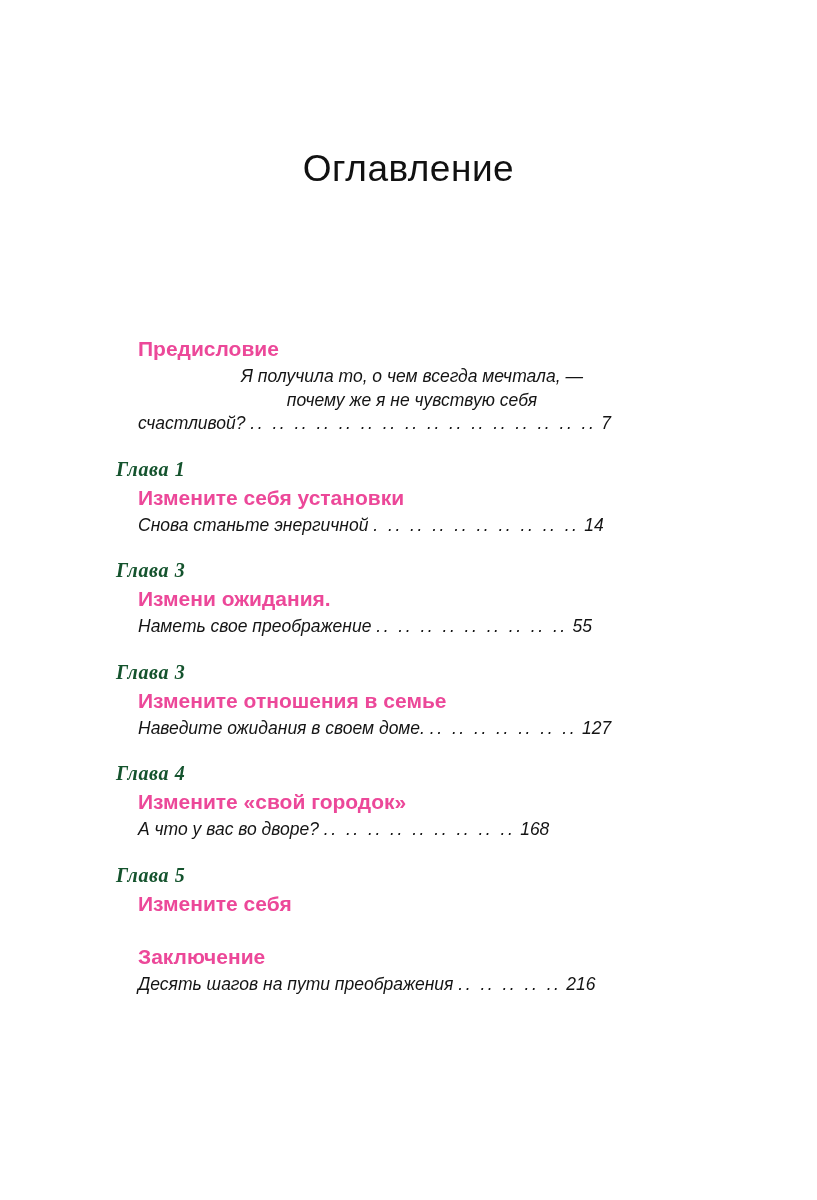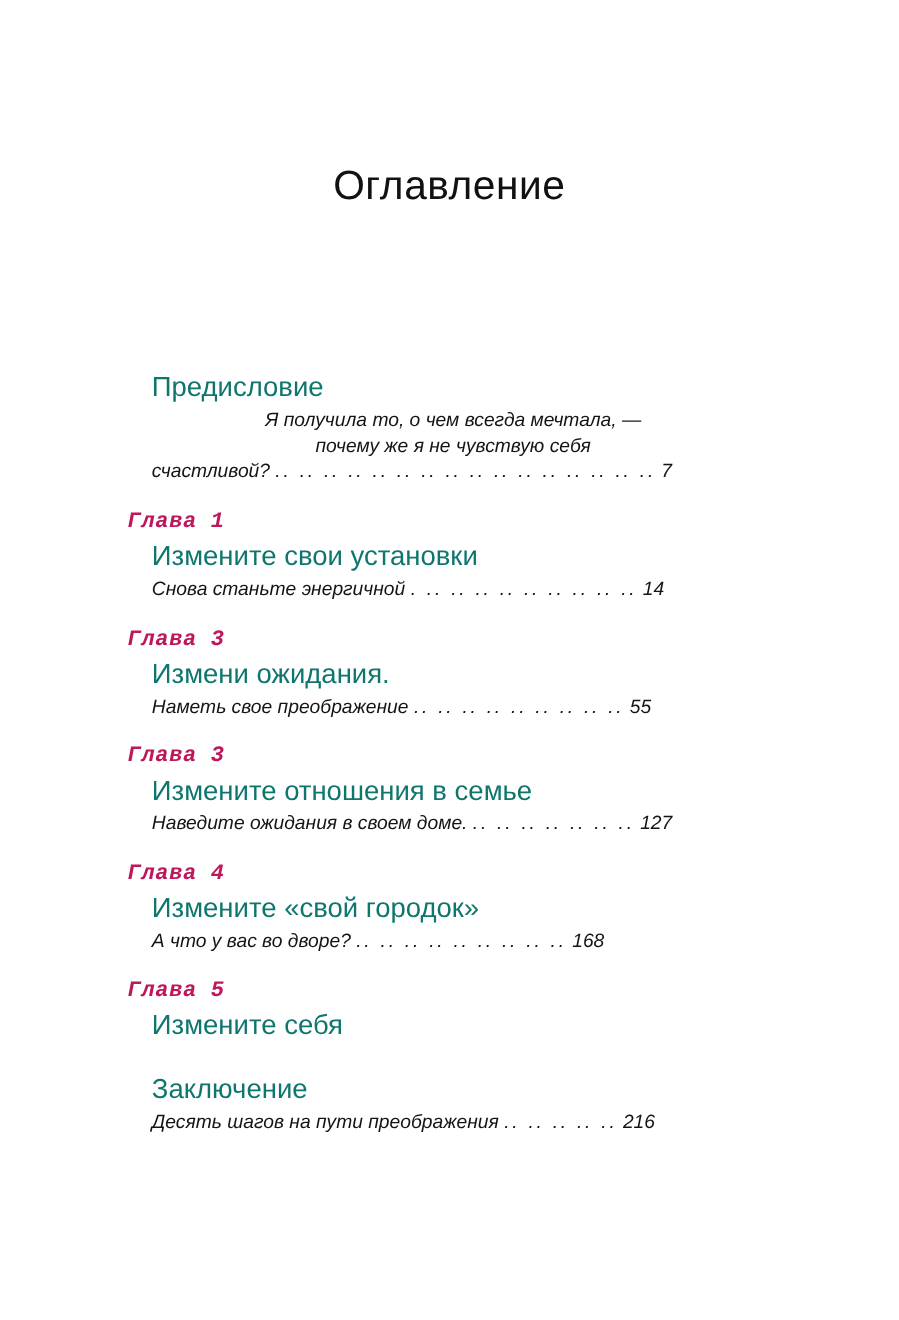--- a/index.html
+++ b/index.html
@@ -37,37 +37,37 @@
   .toc-body {
     position: absolute;
     top: 336px;
     left: 116px;
     width: 570px;
   }
   .entry {
     margin-bottom: 6px;
   }
   .chapter-label {
-    font-family: Liberation Mono, monospace;
+    font-family: Liberation Serif, serif;
     font-style: italic;
     font-weight: 700;
     font-size: 20px;
     letter-spacing: 0.6px;
     margin-top: 22px;
     margin-bottom: 4px;
-    color: #be185d;
+    color: #14532d;
   }
   .indent {
     padding-left: 22px;
   }
   .entry-title {
-    font-size: 25px;
-    font-weight: 400;
+    font-size: 21px;
+    font-weight: 700;
     line-height: 1.28;
-    color: #0f766e;
+    color: #ec4899;
     margin-bottom: 2px;
   }
   .entry-sub {
     font-size: 17.5px;
     font-style: italic;
     line-height: 1.35;
     color: #141414;
   }
   .sub-line {
     display: block;
@@ -101,21 +101,21 @@
           <span>счастливой?</span>
           <span class="leaders">.. .. .. .. .. .. .. .. .. .. .. .. .. .. .. ..</span>
           <span class="page-num">7</span>
         </div>
       </div>
     </div>
 
     <div class="entry">
       <div class="chapter-label">Глава 1</div>
       <div class="indent">
-        <div class="entry-title">Измените свои установки</div>
+        <div class="entry-title">Измените себя установки</div>
         <div class="entry-sub">
           <span>Снова станьте энергичной</span>
           <span class="leaders">. .. .. .. .. .. .. .. .. ..</span>
           <span class="page-num">14</span>
         </div>
       </div>
     </div>
 
     <div class="entry">
       <div class="chapter-label">Глава 3</div>

